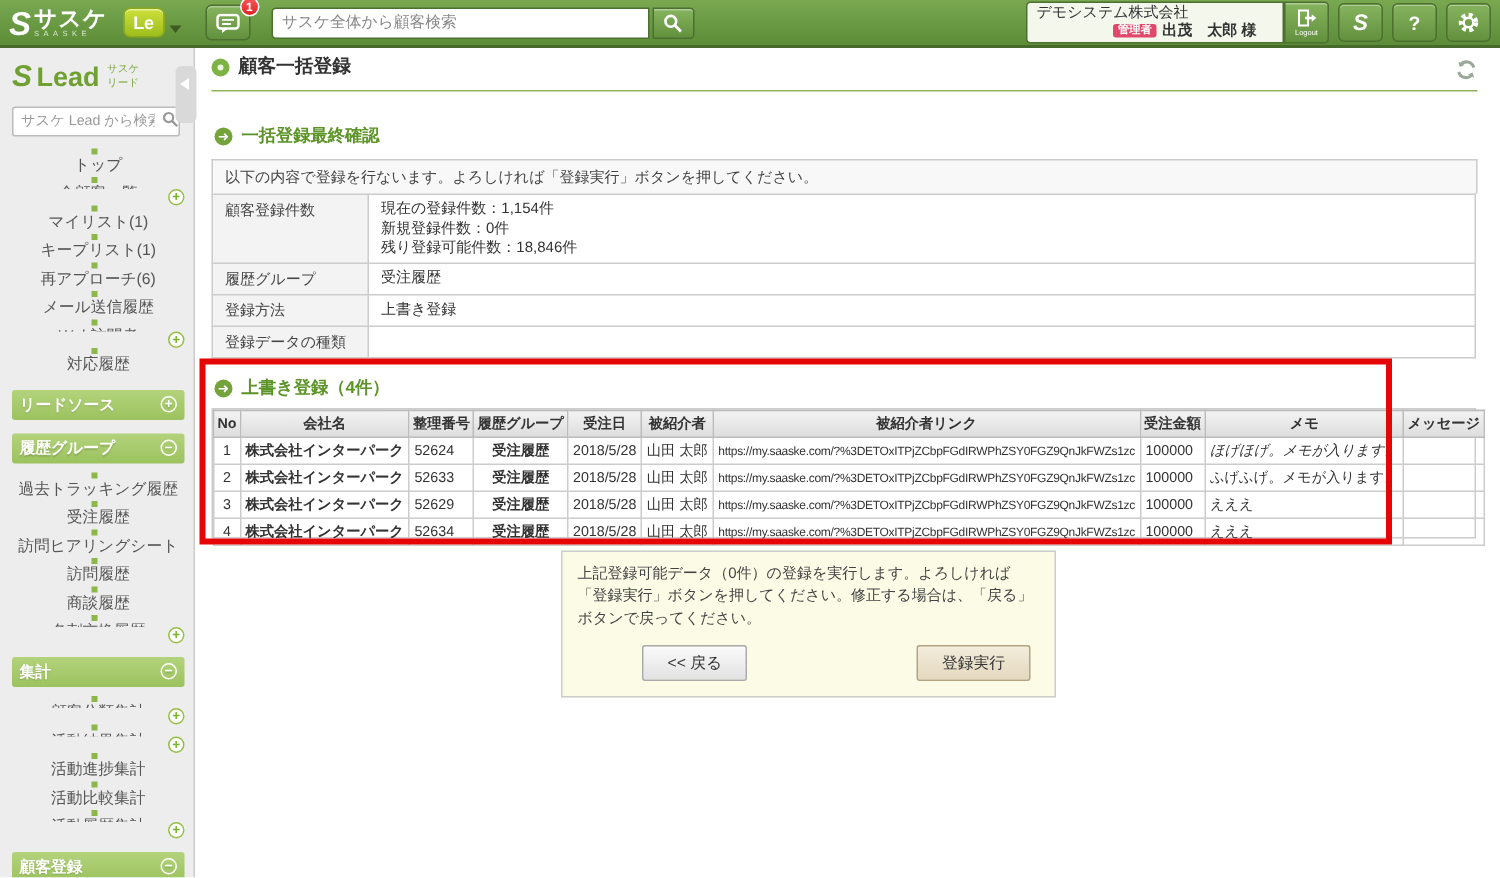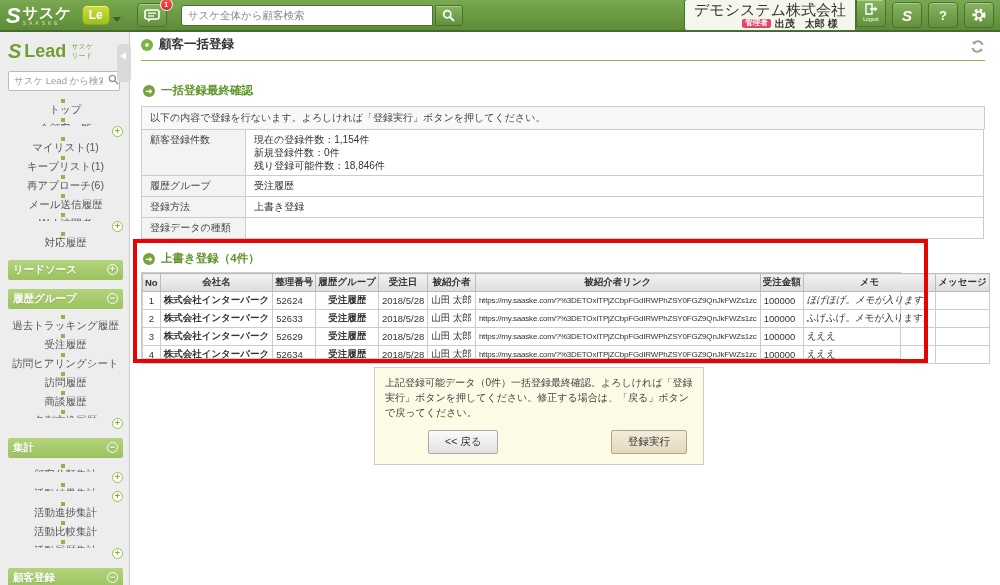--- a/index.html
+++ b/index.html
@@ -28,21 +28,21 @@
     border-radius:50%; display:flex; align-items:center; justify-content:center; }
   .search-wrap { display:flex; margin-left:14px; }
   .search-input { width:252px; height:21px; border:1px solid #4c7030; border-radius:3px 0 0 3px;
     font-size:10.5px; padding:0 6px; color:#333; }
   .search-input::placeholder { color:#888; }
   .search-btn { width:28px; height:21px; border-radius:0 3px 3px 0; margin-left:2px; }
   .right-cluster { margin-left:auto; display:flex; align-items:center; gap:6px; }
   .userbox-wrap { display:flex; }
   .userbox { background:#f3f7ec; border:1px solid #4c7030; border-radius:3px 0 0 3px; width:172px;
     padding:1px 6px; line-height:1.15; }
-  .userbox .company { font-size:15px; color:#333; text-align:center; }
+  .userbox .company { font-size:10px; color:#333; text-align:left; }
   .user-line { display:flex; align-items:center; justify-content:center; gap:4px; }
   .role-badge { background:#e0476a; color:#fff; font-size:7.5px; font-weight:bold; padding:0 3px;
     border-radius:2px;margin-left:40px; }
   .user-name { font-size:10px; font-weight:bold; color:#333; }
   .logout-btn { width:30px; height:28px; border-radius:0 3px 3px 0; flex-direction:column; }
   .logout-btn span { font-size:5px; margin-top:1px; }
   .sq-btn { width:30px; height:26px; font-size:13px; font-weight:bold; }
   .sq-btn.s-glyph { font-style:italic; font-size:15px; }
 
   
@@ -92,21 +92,21 @@
   .sec-title { font-size:11.5px; font-weight:bold; color:#5d9427; }
   .intro-bar { margin-top:8px; border:1px solid #ccc; border-bottom:none; background:#f8f8f8;
     font-size:10px; color:#444; padding:4px 8px; }
   table.summary { border-collapse:collapse; width:843px; }
   table.summary th, table.summary td { border:1px solid #ccc; font-size:10px; padding:3px 8px;
     vertical-align:top; text-align:left; }
   table.summary th { width:104px; background:#f3f3f3; font-weight:normal; color:#444; }
   table.summary td { background:#fff; color:#333; line-height:13px; }
 
   .ow-section { margin-top:12px; }
-  .tbl-wrap { margin-top:6px; border:1px solid #ccc; width:760px; height:87px; background:#fff; }
+  .tbl-wrap { margin-top:6px; border:1px solid #ccc; width:843px; height:87px; background:#fff; }
   table.data { border-collapse:collapse; table-layout:fixed; }
   table.data th { background:linear-gradient(#f2f2f2,#ddd); border:1px solid #bbb; font-size:9.5px;
     color:#333; padding:2px 2px; white-space:nowrap; overflow:hidden; }
   table.data td { border:1px solid #ccc; font-size:9.5px; color:#333; padding:2px 3px;
     white-space:nowrap; overflow:hidden; }
   table.data td.b { font-weight:bold; }
   table.data td.link-cell { font-size:8px; letter-spacing:-0.2px; }
 
   .confirm-box { width:330px; margin:8px 0 0 233px; background:#fbfbe6; border:1px solid #ccc;
     padding:7px 10px 10px 10px; }
@@ -428,21 +428,21 @@
                 <td class="" style="text-align: left;">100000</td>
                 <td class="" style="text-align: left;">えええ</td>
                 <td class="" style="text-align: left;"></td>
               </tr>
             </tbody>
         </table>
       </div>
     </div>
 
     <div class="confirm-box">
-      <div class="confirm-text">上記登録可能データ（0件）一括登録最終確認。よろしければ「登録実行」ボタンを押してください。修正する場合は、「戻る」ボタンで戻ってください。</div>
+      <div class="confirm-text">上記登録可能データ（0件）の登録を実行します。よろしければ「登録実行」ボタンを押してください。修正する場合は、「戻る」ボタンで戻ってください。</div>
       <div class="confirm-btns">
         <button class="btn btn-back">&lt;&lt; 戻る</button>
         <button class="btn btn-submit">登録実行</button>
       </div>
     </div>
   </div>
 </div>
 
 <div class="annotation-box"></div>
 

